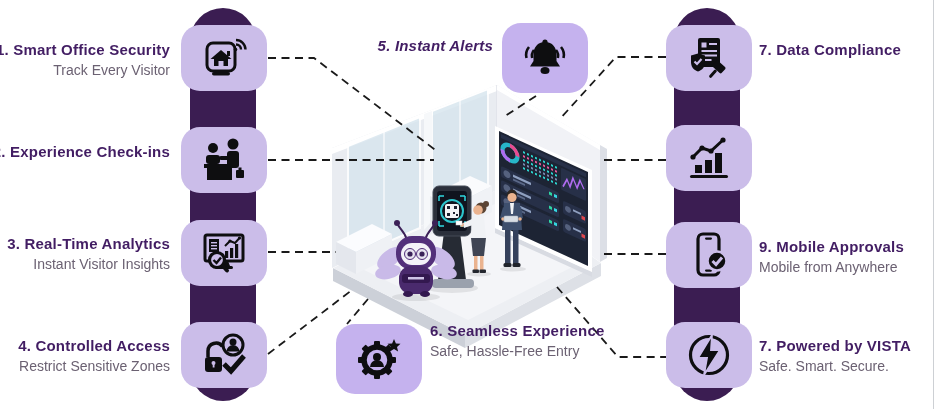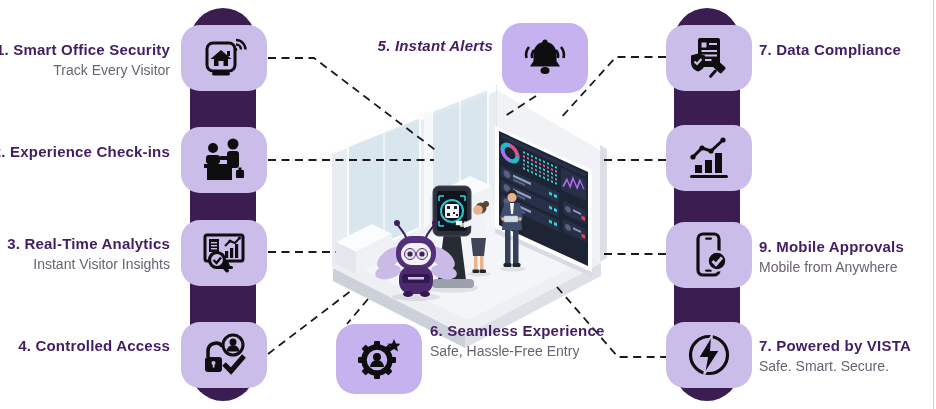--- a/index.html
+++ b/index.html
@@ -371,20 +371,21 @@
     <span>Experience Check-ins</span></div>
 </div>
 <div class="ftext lt" id="f3">
   <div class="f-title"><span>3.</span>
     <span>Real-Time Analytics</span></div>
   <div class="f-sub">Instant Visitor Insights</div>
 </div>
 <div class="ftext lt" id="f4">
   <div class="f-title"><span>4.</span>
     <span>Controlled Access</span></div>
+  <div class="f-sub">Restrict Sensitive Zones</div>
 </div>
 <div class="ftext" id="f5">
   <div class="f-title"><span>5.</span>
     <span>Instant Alerts</span></div>
 </div>
 <div class="ftext" id="f6">
   <div class="f-title"><span>6.</span>
     <span>Seamless Experience</span></div>
   <div class="f-sub">Safe, Hassle-Free Entry</div>
 </div>

